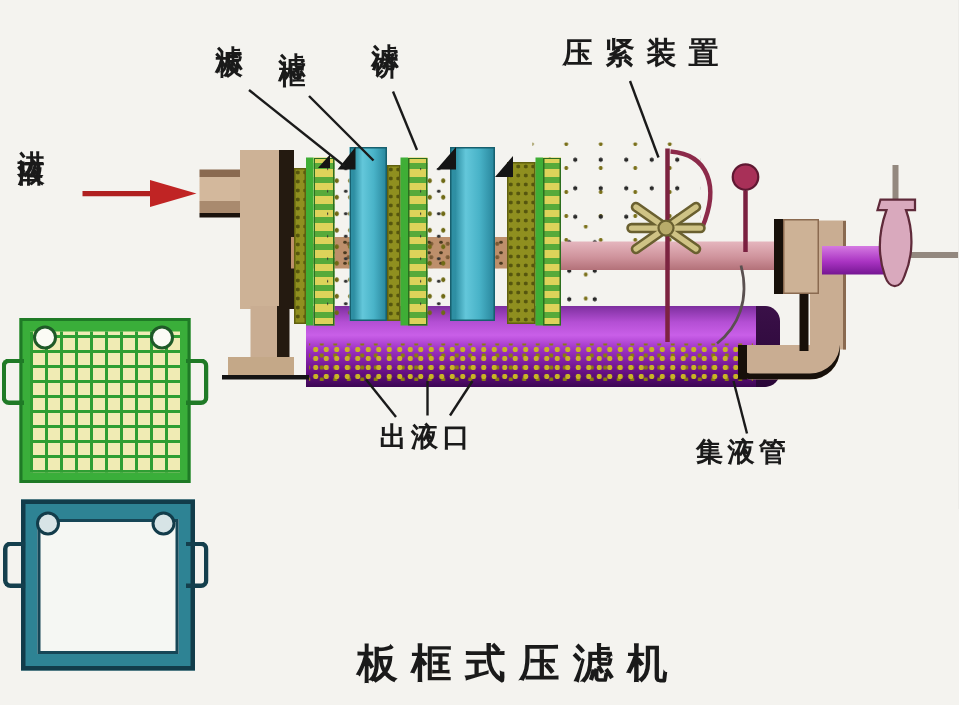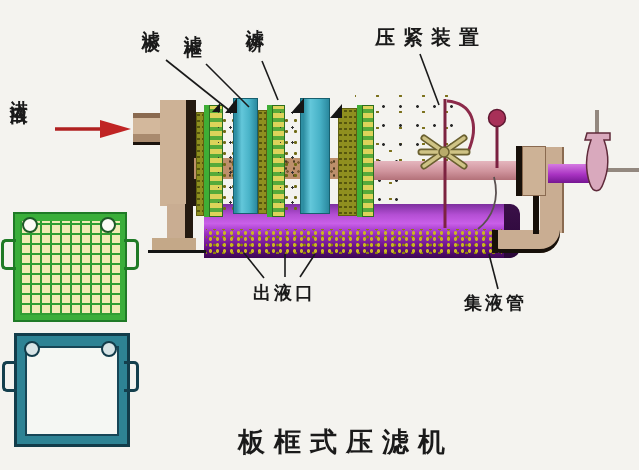--- a/index.html
+++ b/index.html
@@ -1,17 +1,17 @@
 <!DOCTYPE html>
 <html><head>
 <meta charset="utf-8">
 <style>
   html,body{margin:0;padding:0;background:#e8e8e4;}
   .stage{position:relative;width:639px;height:470px;background:#f4f3ef;overflow:hidden;
-         font-family:Liberation Sans, sans-serif;color:#1a1a1a;}
+         font-family:Liberation Mono, monospace;color:#1a1a1a;}
   .abs{position:absolute;}
   
   .lbl{position:absolute;font-size:18px;font-weight:600;line-height:1.15;letter-spacing:3px;white-space:nowrap;}
   .lbl.v{writing-mode:vertical-rl;text-orientation:upright;letter-spacing:5px;}
   .title-caption{position:absolute;left:238px;top:424px;font-size:27px;font-weight:700;
                  letter-spacing:9px;white-space:nowrap;}
   .head-pipe{left:133px;top:113px;width:63px;height:29px;
              background:linear-gradient(#8a6a50 0 5px,#d3b89c 5px 21px,#a98a6e 21px);
              border-bottom:3px solid #1a120c;z-index:3;}
   .head-upper{left:160px;top:100px;width:36px;height:106px;

